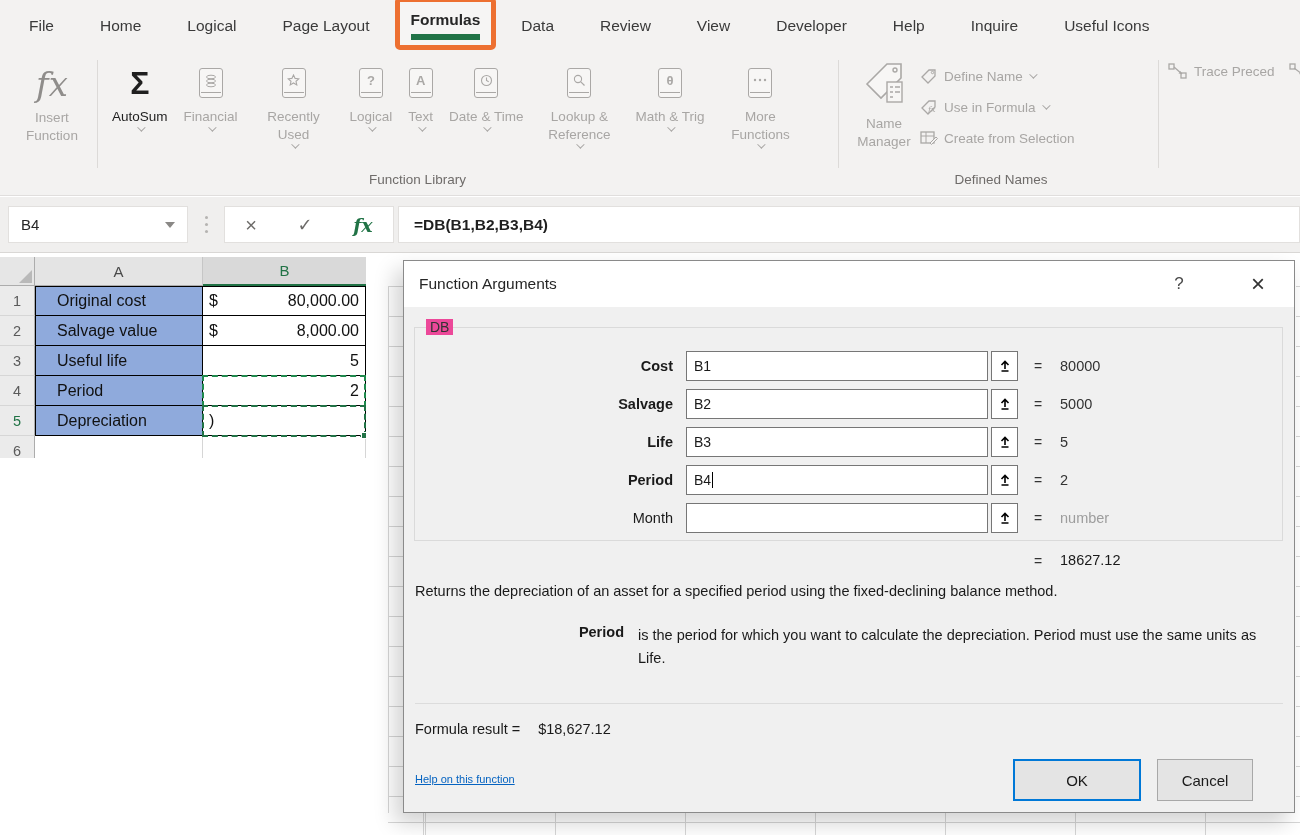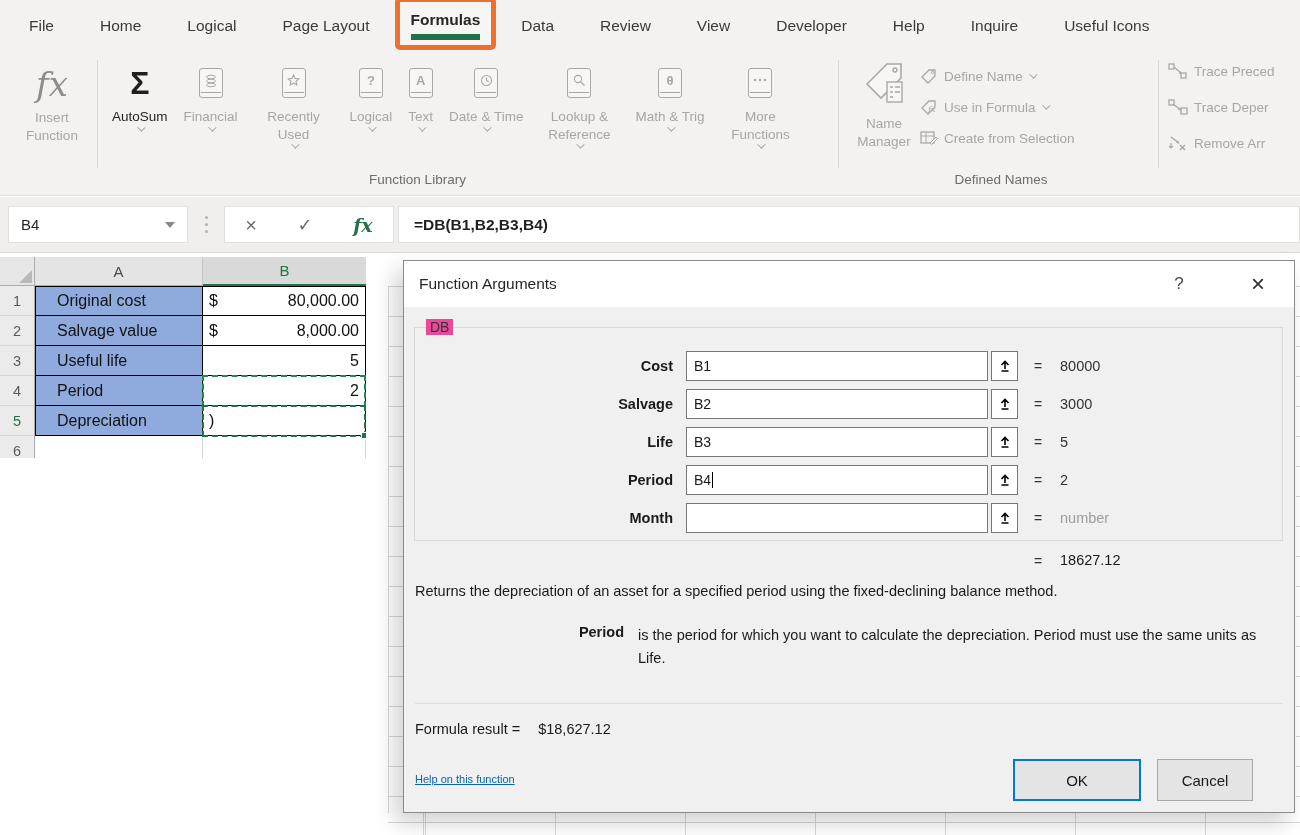--- a/index.html
+++ b/index.html
@@ -34,21 +34,21 @@
   .sigma { font-size:32px; font-weight:600; color:#1f1f1f; line-height:46px; }
   .book { width:24px; height:30px; border:1.5px solid #aaa8a6; border-radius:3px; position:relative;
           display:flex; align-items:center; justify-content:center; background:#f7f6f5; }
   .book:after { content:""; position:absolute; left:1px; right:1px; bottom:4px; border-top:1.5px solid #aaa8a6; }
   .bglyph { font-size:13px; color:#aaa8a6; margin-bottom:5px; font-weight:600; }
   .dn { position:absolute; left:848px; top:8px; display:flex; }
   .nm-btn { width:72px; display:flex; flex-direction:column; align-items:center; }
   .dn-col { display:flex; flex-direction:column; gap:7px; margin-left:0; padding-top:4px; }
   .dn-item { display:flex; align-items:center; gap:6px; font-size:13.5px; color:#a8a6a4;
              white-space:nowrap; height:24px; }
-  .fa { position:absolute; left:1168px; top:8px; display:flex; flex-direction:column; gap:14px; width:132px; overflow:hidden; }
+  .fa { position:absolute; left:1168px; top:8px; display:flex; flex-direction:row; gap:14px; width:132px; overflow:hidden; }
   .fa-item { display:flex; align-items:center; gap:6px; font-size:13.5px; color:#a8a6a4; white-space:nowrap; height:22px; }
 
   
   .fbar { position:absolute; top:197px; left:0; right:0; height:56px; background:#f0efee;
           border-bottom:1px solid #d9d7d5; z-index:2; }
   .namebox { position:absolute; left:8px; top:9px; width:180px; height:37px; background:#fff;
              border:1px solid #e2e0de; display:flex; align-items:center; padding:0 12px;
              font-size:15px; color:#262626; }
   .ddarrow { margin-left:auto; width:0; height:0; border-left:5px solid transparent;
              border-right:5px solid transparent; border-top:6px solid #8a8886; }
@@ -112,21 +112,21 @@
          border:1px solid #8a8a8a; box-shadow:-8px 10px 20px rgba(0,0,0,.18); z-index:10; }
   .dtitle { height:46px; background:#fff; display:flex; align-items:center; padding:0 15px; }
   .dtitletext { font-size:15.5px; color:#262626; }
   .dhelp { margin-left:auto; margin-right:52px; font-size:17px; color:#4a4a4a; width:24px; text-align:center; }
   .dclose { font-size:24px; color:#333; width:30px; text-align:center; margin-right:6px; line-height:1; }
   .dgroup { position:absolute; left:10px; right:11px; top:66px; height:214px; border:1px solid #dadada; }
   .dgl { position:absolute; top:58px; left:22px; background:#ec4899; padding:0 4px; font-size:14px; color:#333; }
   .frow { position:absolute; left:0; right:0; height:30px; }
   .flabel { position:absolute; left:0; top:0; width:269px; height:30px; display:flex; align-items:center;
             justify-content:flex-end; font-size:14.5px; color:#1a1a1a; font-weight:700; }
-  .flabel.normal { font-weight:700;padding-left:20px; }
+  .flabel.normal { font-weight:400;padding-left:20px; }
   .finput { position:absolute; left:282px; top:0; width:302px; height:30px; background:#fff;
             border:1px solid #767676; display:flex; align-items:center; padding:0 7px;
             font-size:14px; color:#1a1a1a; }
   .caret { display:inline-block; width:1px; height:16px; background:#000; margin-left:1px; }
   .fpick { position:absolute; left:587px; top:0; width:27px; height:30px; background:#fff;
            border:1px solid #767676; display:flex; align-items:center; justify-content:center; }
   .feq { position:absolute; left:630px; top:0; height:30px; display:flex; align-items:center;
          font-size:14px; color:#333; }
   .fres { position:absolute; left:656px; top:0; height:30px; display:flex; align-items:center;
           font-size:14.5px; color:#333; }
@@ -457,21 +457,21 @@
       <span class="flabel">Salvage</span>
       <span class="finput">
           <span>B2</span>
         </span>
       <span class="fpick">
           <svg width="12" height="14" viewBox="0 0 12 14">
             <path d="M6 10V3M2.5 6L6 2.5L9.5 6M2.5 12h7" stroke="#000" stroke-width="1.6" fill="none"></path>
           </svg>
         </span>
       <span class="feq">=</span>
-      <span class="fres">3000</span>
+      <span class="fres">5000</span>
     </div>
     <div class="frow" style="top:166px">
       <span class="flabel">Life</span>
       <span class="finput">
           <span>B3</span>
         </span>
       <span class="fpick">
           <svg width="12" height="14" viewBox="0 0 12 14">
             <path d="M6 10V3M2.5 6L6 2.5L9.5 6M2.5 12h7" stroke="#000" stroke-width="1.6" fill="none"></path>
           </svg>

